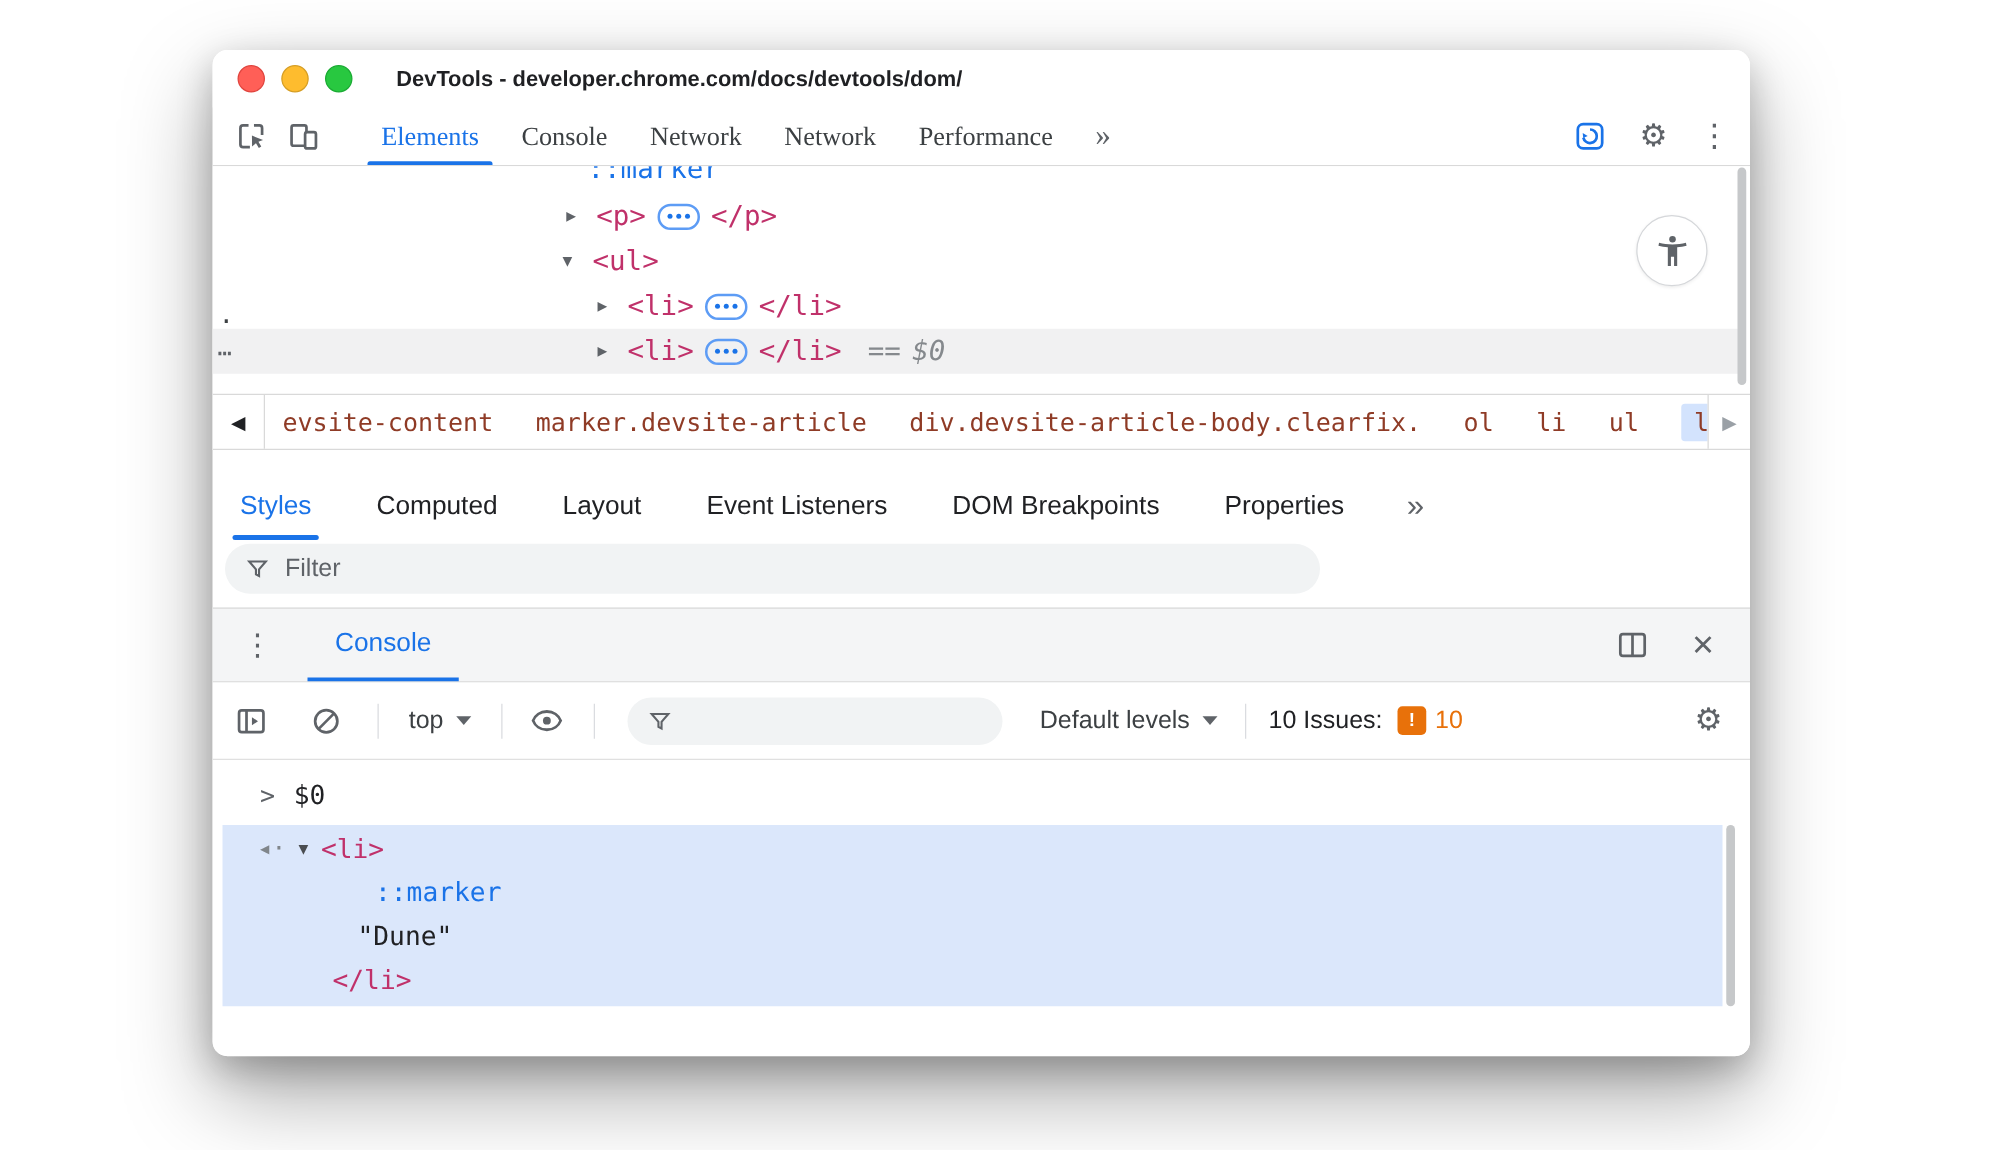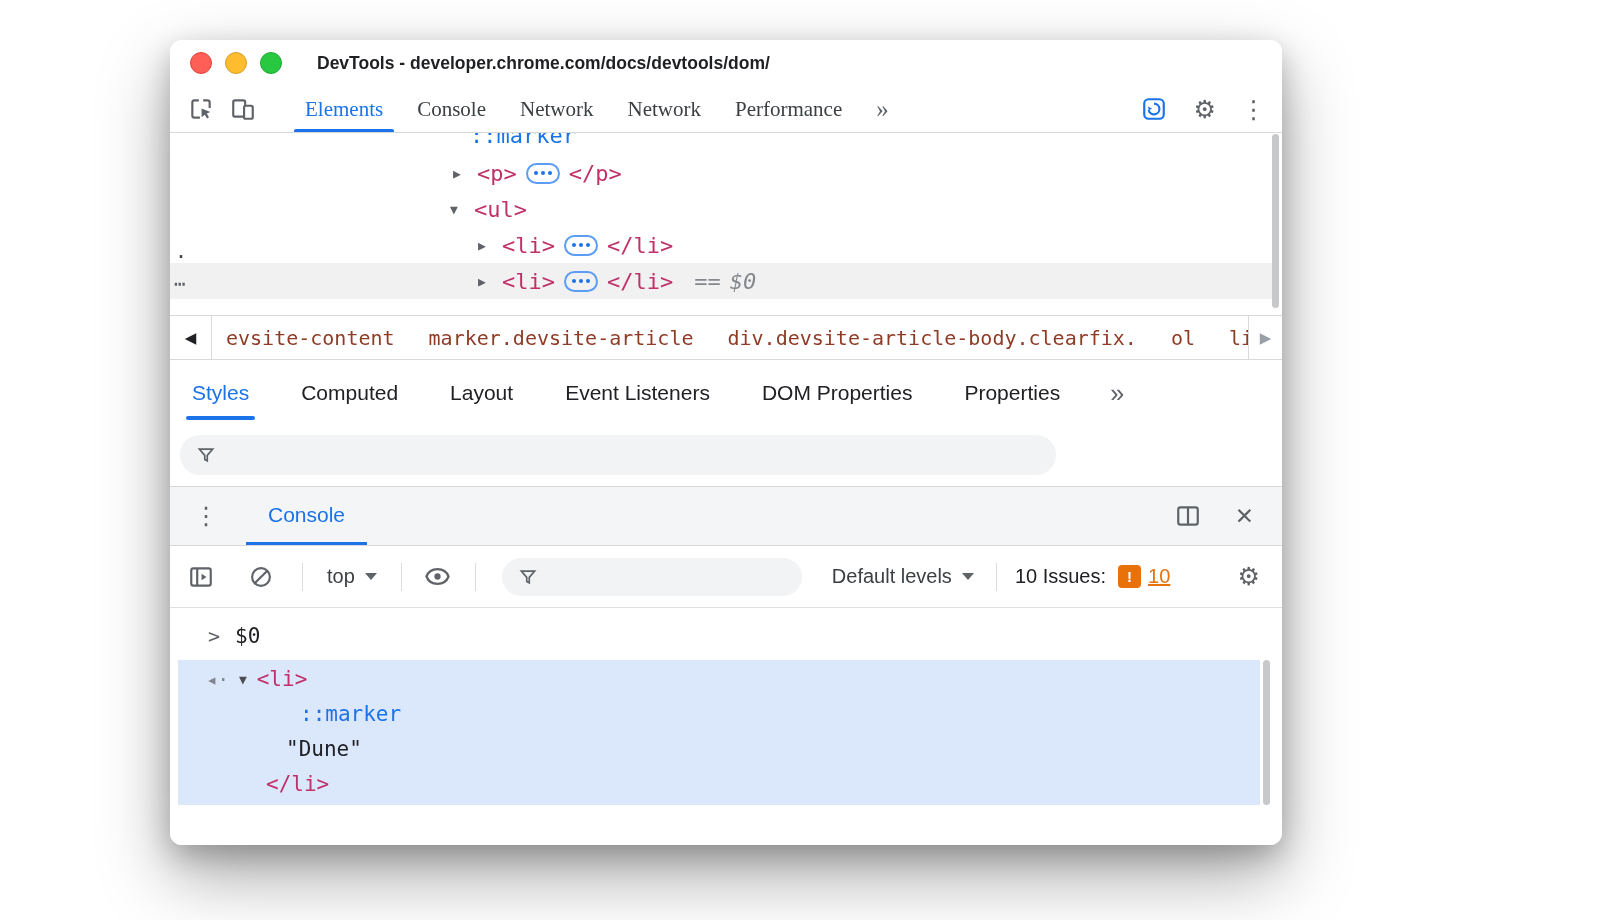--- a/index.html
+++ b/index.html
@@ -4,21 +4,21 @@
 <style>
   :root{
     --accent:#1a73e8; --tag:#c0316a; --crumb:#8f3b26; --icon-gray:#5f6368;
     --orange:#e8710a; --sel-bg:#dbe7fb; --hover-bg:#f1f3f4;
   }
   *{box-sizing:border-box; margin:0; padding:0;}
   html,body{width:1600px;height:920px;background:#ffffff;overflow:hidden;
     font-family:"Liberation Sans", sans-serif; color:#202124;}
   .mono{font-family:"DejaVu Sans Mono", monospace;}
 
-  .window{position:absolute;left:170px;top:40px;width:1112px;height:805px;
+  .window{position:absolute;left:170px;top:40px;width:1230px;height:805px;
     background:#fff;border-radius:12px;overflow:hidden;
     box-shadow:0 30px 70px rgba(0,0,0,.35), 0 10px 28px rgba(0,0,0,.22);}
 
   .band{position:absolute;left:0;right:0;}
 
   
   .titlebar{top:0;height:46px;display:flex;align-items:center;padding-left:20px;background:#fff;}
   .light{width:22px;height:22px;border-radius:50%;margin-right:13px;display:inline-block;}
   .light.red{background:#ff5f57;border:1px solid #e0443e;}
   .light.yellow{background:#febc2e;border:1px solid #d69e24;}
@@ -63,21 +63,21 @@
     display:flex;align-items:stretch;background:#fff;}
   .crumb-nav{width:42px;display:flex;align-items:center;justify-content:center;font-size:15px;cursor:pointer;}
   .crumb-nav.left{border-right:1px solid #d9d9d9;color:#202124;}
   .crumb-nav.right{border-left:1px solid #d9d9d9;color:#9aa0a6;width:34px;}
   .crumb-list{flex:1;display:flex;align-items:center;gap:34px;padding-left:14px;overflow:hidden;
     font-size:20px;color:var(--crumb);white-space:nowrap;}
   .crumb{cursor:pointer;}
   .crumb.selected{background:#d3e3fd;padding:3px 10px;border-radius:3px;}
 
   
-  .styles-tabs{top:320px;height:66px;display:flex;align-items:stretch;padding-left:20px;}
+  .styles-tabs{top:332px;height:66px;display:flex;align-items:stretch;padding-left:20px;}
   .stab{display:flex;align-items:center;padding:0 2px;margin-right:48px;font-size:21px;color:#202124;position:relative;cursor:pointer;}
   .stab.active{color:var(--accent);}
   .stab.active::after{content:"";position:absolute;left:-4px;right:-4px;bottom:6px;height:4px;background:var(--accent);border-radius:2px;}
   .stab-ovf{display:flex;align-items:center;font-size:25px;color:var(--icon-gray);cursor:pointer;}
 
   
   .filter-row{top:386px;height:60px;}
   .pill{position:absolute;left:10px;top:9px;width:876px;height:40px;border-radius:20px;background:var(--hover-bg);
     display:flex;align-items:center;padding-left:16px;gap:12px;color:var(--icon-gray);}
   .pill input{border:none;outline:none;background:transparent;font-size:20px;color:#202124;flex:1;
@@ -103,21 +103,21 @@
   
   .console-toolbar{top:506px;height:62px;background:#fff;border-bottom:1px solid #e0e0e0;display:flex;align-items:center;padding-left:18px;}
   .ct-ib{color:var(--icon-gray);display:flex;align-items:center;cursor:pointer;}
   .ctx,.levels{display:flex;align-items:center;font-size:20px;color:#3c4043;cursor:pointer;}
   .caret{width:0;height:0;border-left:6px solid transparent;border-right:6px solid transparent;
     border-top:7px solid #5f6368;margin-left:10px;display:inline-block;}
   .cpill{position:static;width:300px;height:38px;border-radius:19px;padding-left:16px;}
   .issues{display:flex;align-items:center;font-size:20px;color:#202124;cursor:pointer;}
   .issue-badge{width:23px;height:23px;border-radius:4px;background:var(--orange);color:#fff;font-size:15px;font-weight:700;
     display:flex;align-items:center;justify-content:center;margin:0 7px 0 12px;}
-  .issue-count{color:var(--orange);text-decoration:underline;}
+  .issue-count{color:var(--orange);}
 
   
   .console-output{top:568px;height:237px;background:#fff;font-size:21px;}
   .echo-row{position:absolute;top:10px;left:38px;height:36px;display:flex;align-items:center;gap:15px;}
   .prompt{color:var(--icon-gray);font-size:20px;}
   .echo{color:#202124;}
   .result-block{position:absolute;top:52px;left:8px;right:22px;height:145px;background:var(--sel-bg);padding-top:2px;}
   .rl{height:35px;line-height:35px;white-space:pre;display:flex;align-items:center;}
   .l1{padding-left:28px;gap:10px;}
   .l2{padding-left:122px;}
@@ -262,37 +262,38 @@
     <div class="stab">
       <span>Computed</span>
     </div>
     <div class="stab">
       <span>Layout</span>
     </div>
     <div class="stab">
       <span>Event Listeners</span>
     </div>
     <div class="stab">
-      <span>DOM Properties</span>
+      <span>DOM Breakpoints</span>
     </div>
     <div class="stab">
       <span>Properties</span>
     </div>
     <div class="stab-ovf">
       <span>»</span>
     </div>
   </div>
 
   <div class="band filter-row">
     <div class="pill">
       <span>
         <svg width="20" height="20" viewBox="0 0 24 24" fill="none" stroke="currentColor" stroke-width="2">
           <path d="M4 5h16l-6.5 7.5V19l-3-1.6v-4.9z"></path>
         </svg>
       </span>
+      <input placeholder="Filter" style="">
     </div>
   </div>
 
   <div class="band drawer-header">
     <span class="kebab">⋮</span>
     <div class="drawer-tab">
       <span>Console</span>
     </div>
     <div class="drawer-right">
       <span class="icon-btn">

